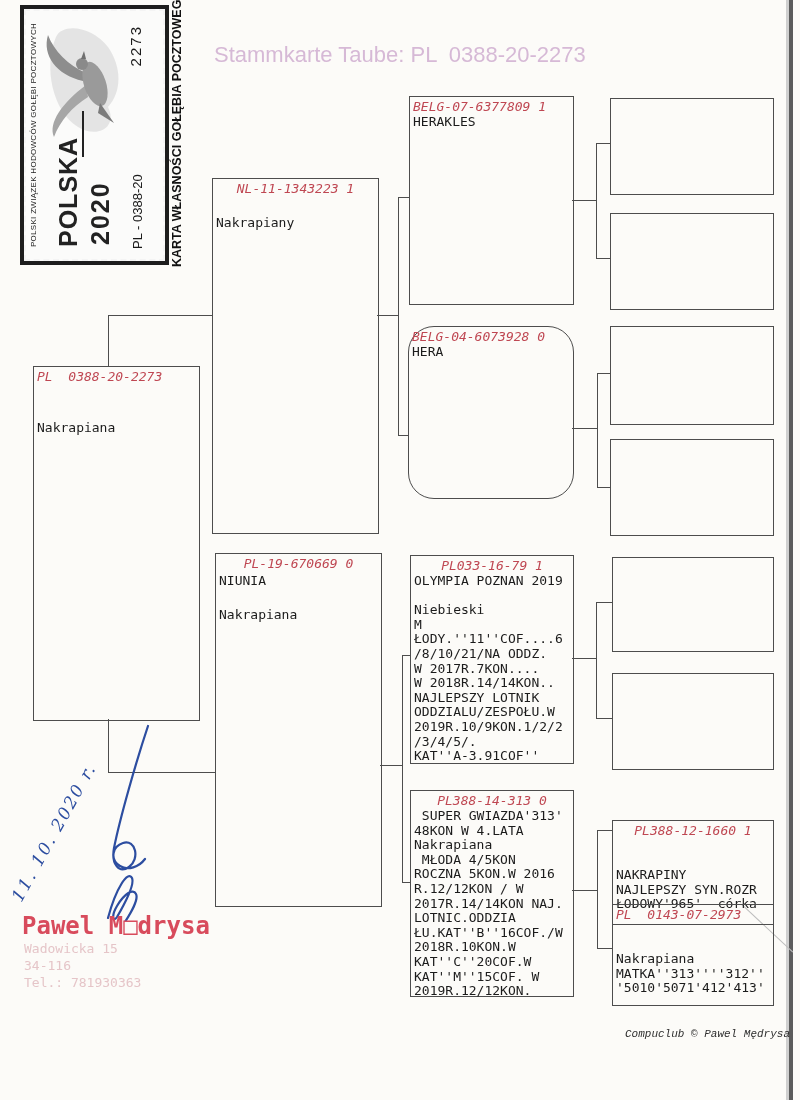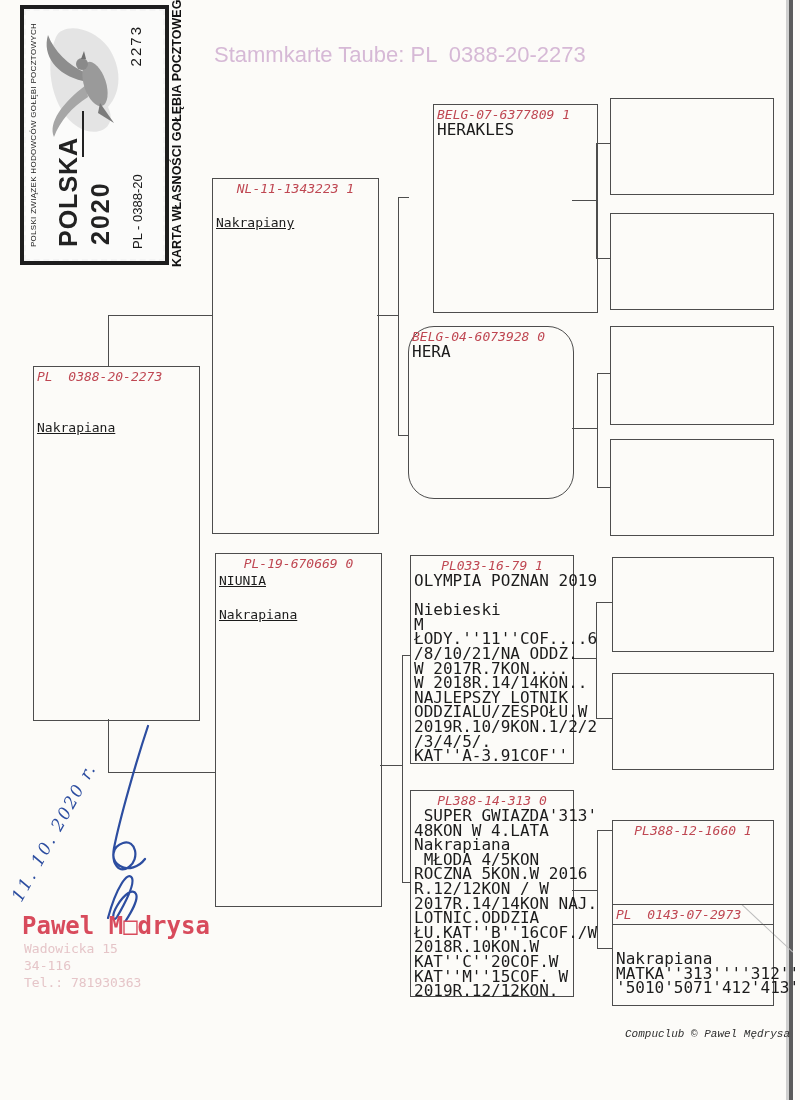--- a/index.html
+++ b/index.html
@@ -41,27 +41,27 @@
   
   .page-title{left:214px;top:42px;font-family:"Liberation Sans",sans-serif;
               font-size:22px;color:#d6b9d6;white-space:pre;text-align:center;}
 
   
   .box{position:absolute;border:1px solid #4d4d4d;color:#1b1b1b;}
   .box .rid{color:#bf4752;font-style:italic;font-size:13px;line-height:16px;
             padding:2px 3px 0;white-space:pre;}
   .id-center .rid{text-align:center;}
   .box .body{white-space:pre;padding:0 3px;}
-  .big .body{font-size:13px;line-height:17px;text-decoration:underline;}
-  .dense .body{font-size:16px;line-height:14.6px;}
+  .big .body{font-size:13px;line-height:17px;}
+  .dense .body{font-size:13px;line-height:14.6px;}
 
   .b-subject{left:33px;top:366px;width:165px;height:353px;}
   .b-father {left:212px;top:178px;width:165px;height:354px;}
   .b-mother {left:215px;top:553px;width:165px;height:352px;}
-  .b-ff {left:409px;top:104px; width:163px;height:207px;margin-left:24px;}
+  .b-ff {left:409px;top:96px; width:163px;height:207px;}
   .b-fm {left:408px;top:326px;width:164px;height:171px;border-radius:26px;}
   .b-mf {left:410px;top:555px;width:162px;height:207px;}
   .b-mm {left:410px;top:790px;width:162px;height:205px;}
   .e1{left:610px;top:98px; width:162px;height:95px;}
   .e2{left:610px;top:213px;width:162px;height:95px;}
   .e3{left:610px;top:326px;width:162px;height:97px;}
   .e4{left:610px;top:439px;width:162px;height:95px;}
   .e5{left:612px;top:557px;width:160px;height:93px;}
   .e6{left:612px;top:673px;width:160px;height:95px;}
   .b-mmf{left:612px;top:787px;width:160px;height:103px;margin-top:33px;}
@@ -206,20 +206,25 @@
 
 <div class="box e1"></div>
 <div class="box e2"></div>
 <div class="box e3"></div>
 <div class="box e4"></div>
 <div class="box e5"></div>
 <div class="box e6"></div>
 
 <div class="box dense id-center b-mmf">
   <div class="rid">PL388-12-1660 1</div>
+  <div class="body">
+
+NAKRAPINY
+NAJLEPSZY SYN.ROZR
+ŁODOWY'965'  córka</div>
 </div>
 <div class="box dense b-mmm">
   <div class="rid">PL  0143-07-2973</div>
   <div class="body">
 
 Nakrapiana
 MATKA''313''''312''
 '5010'5071'412'413'</div>
 </div>
 

